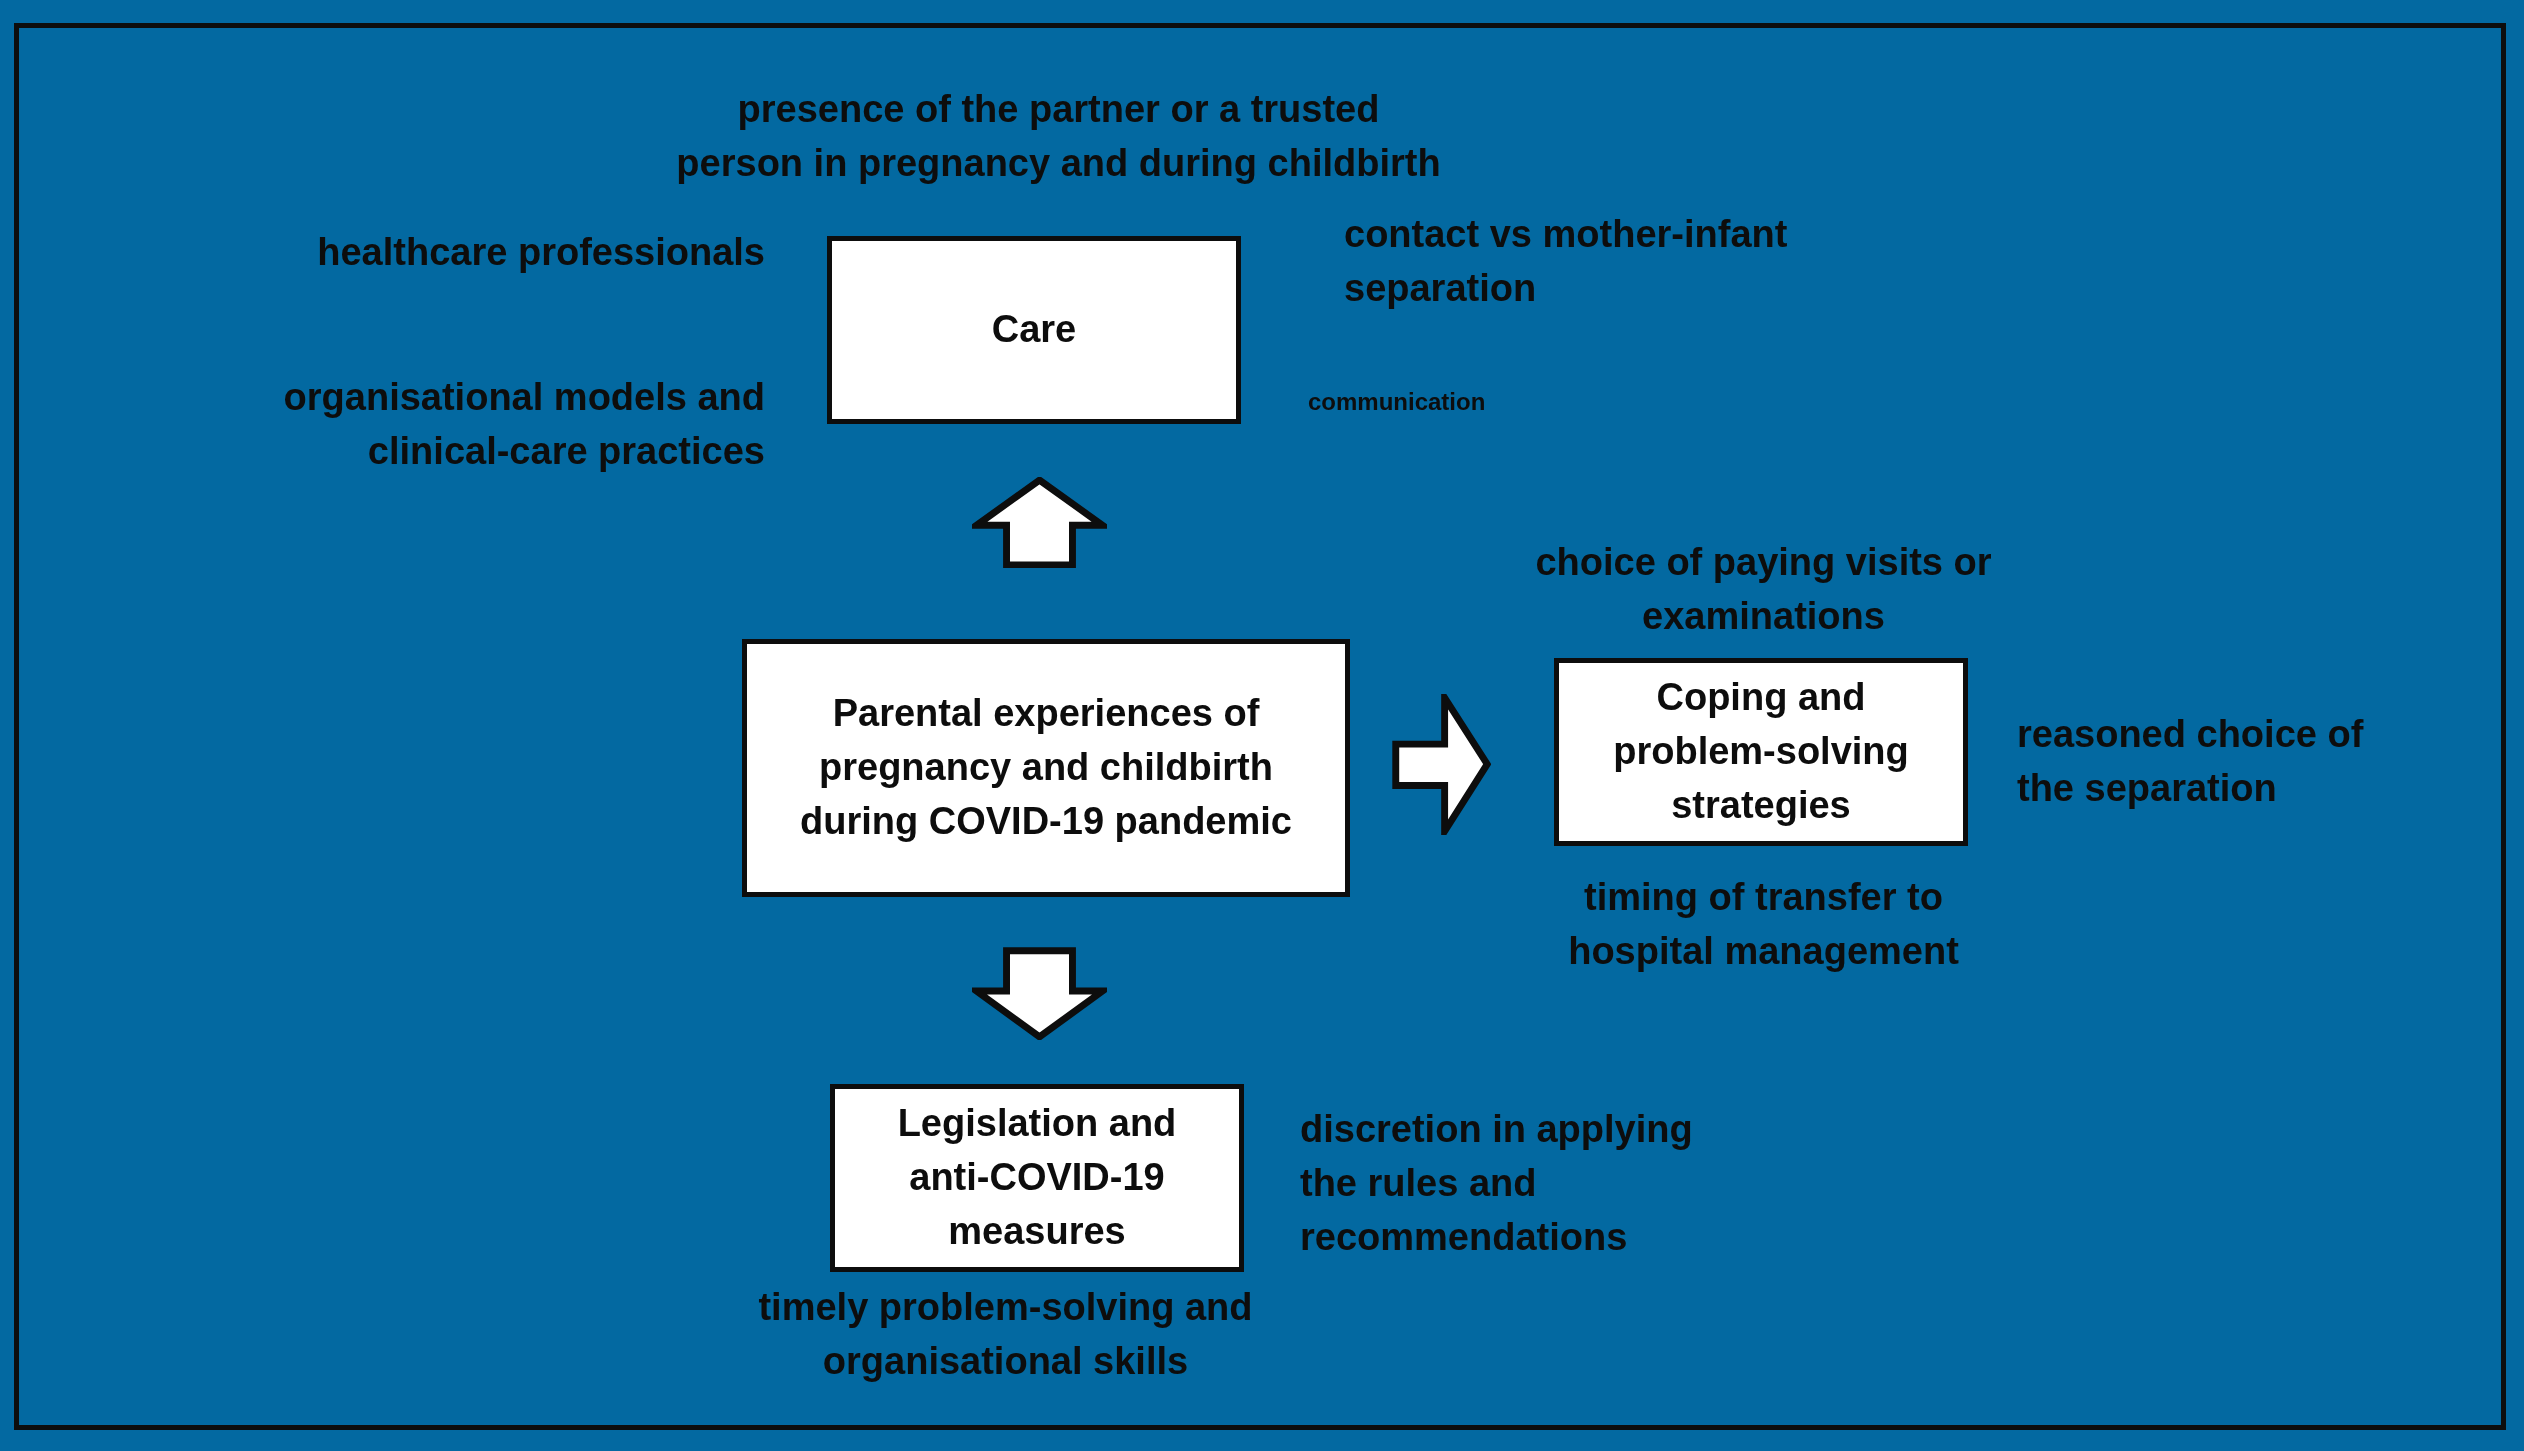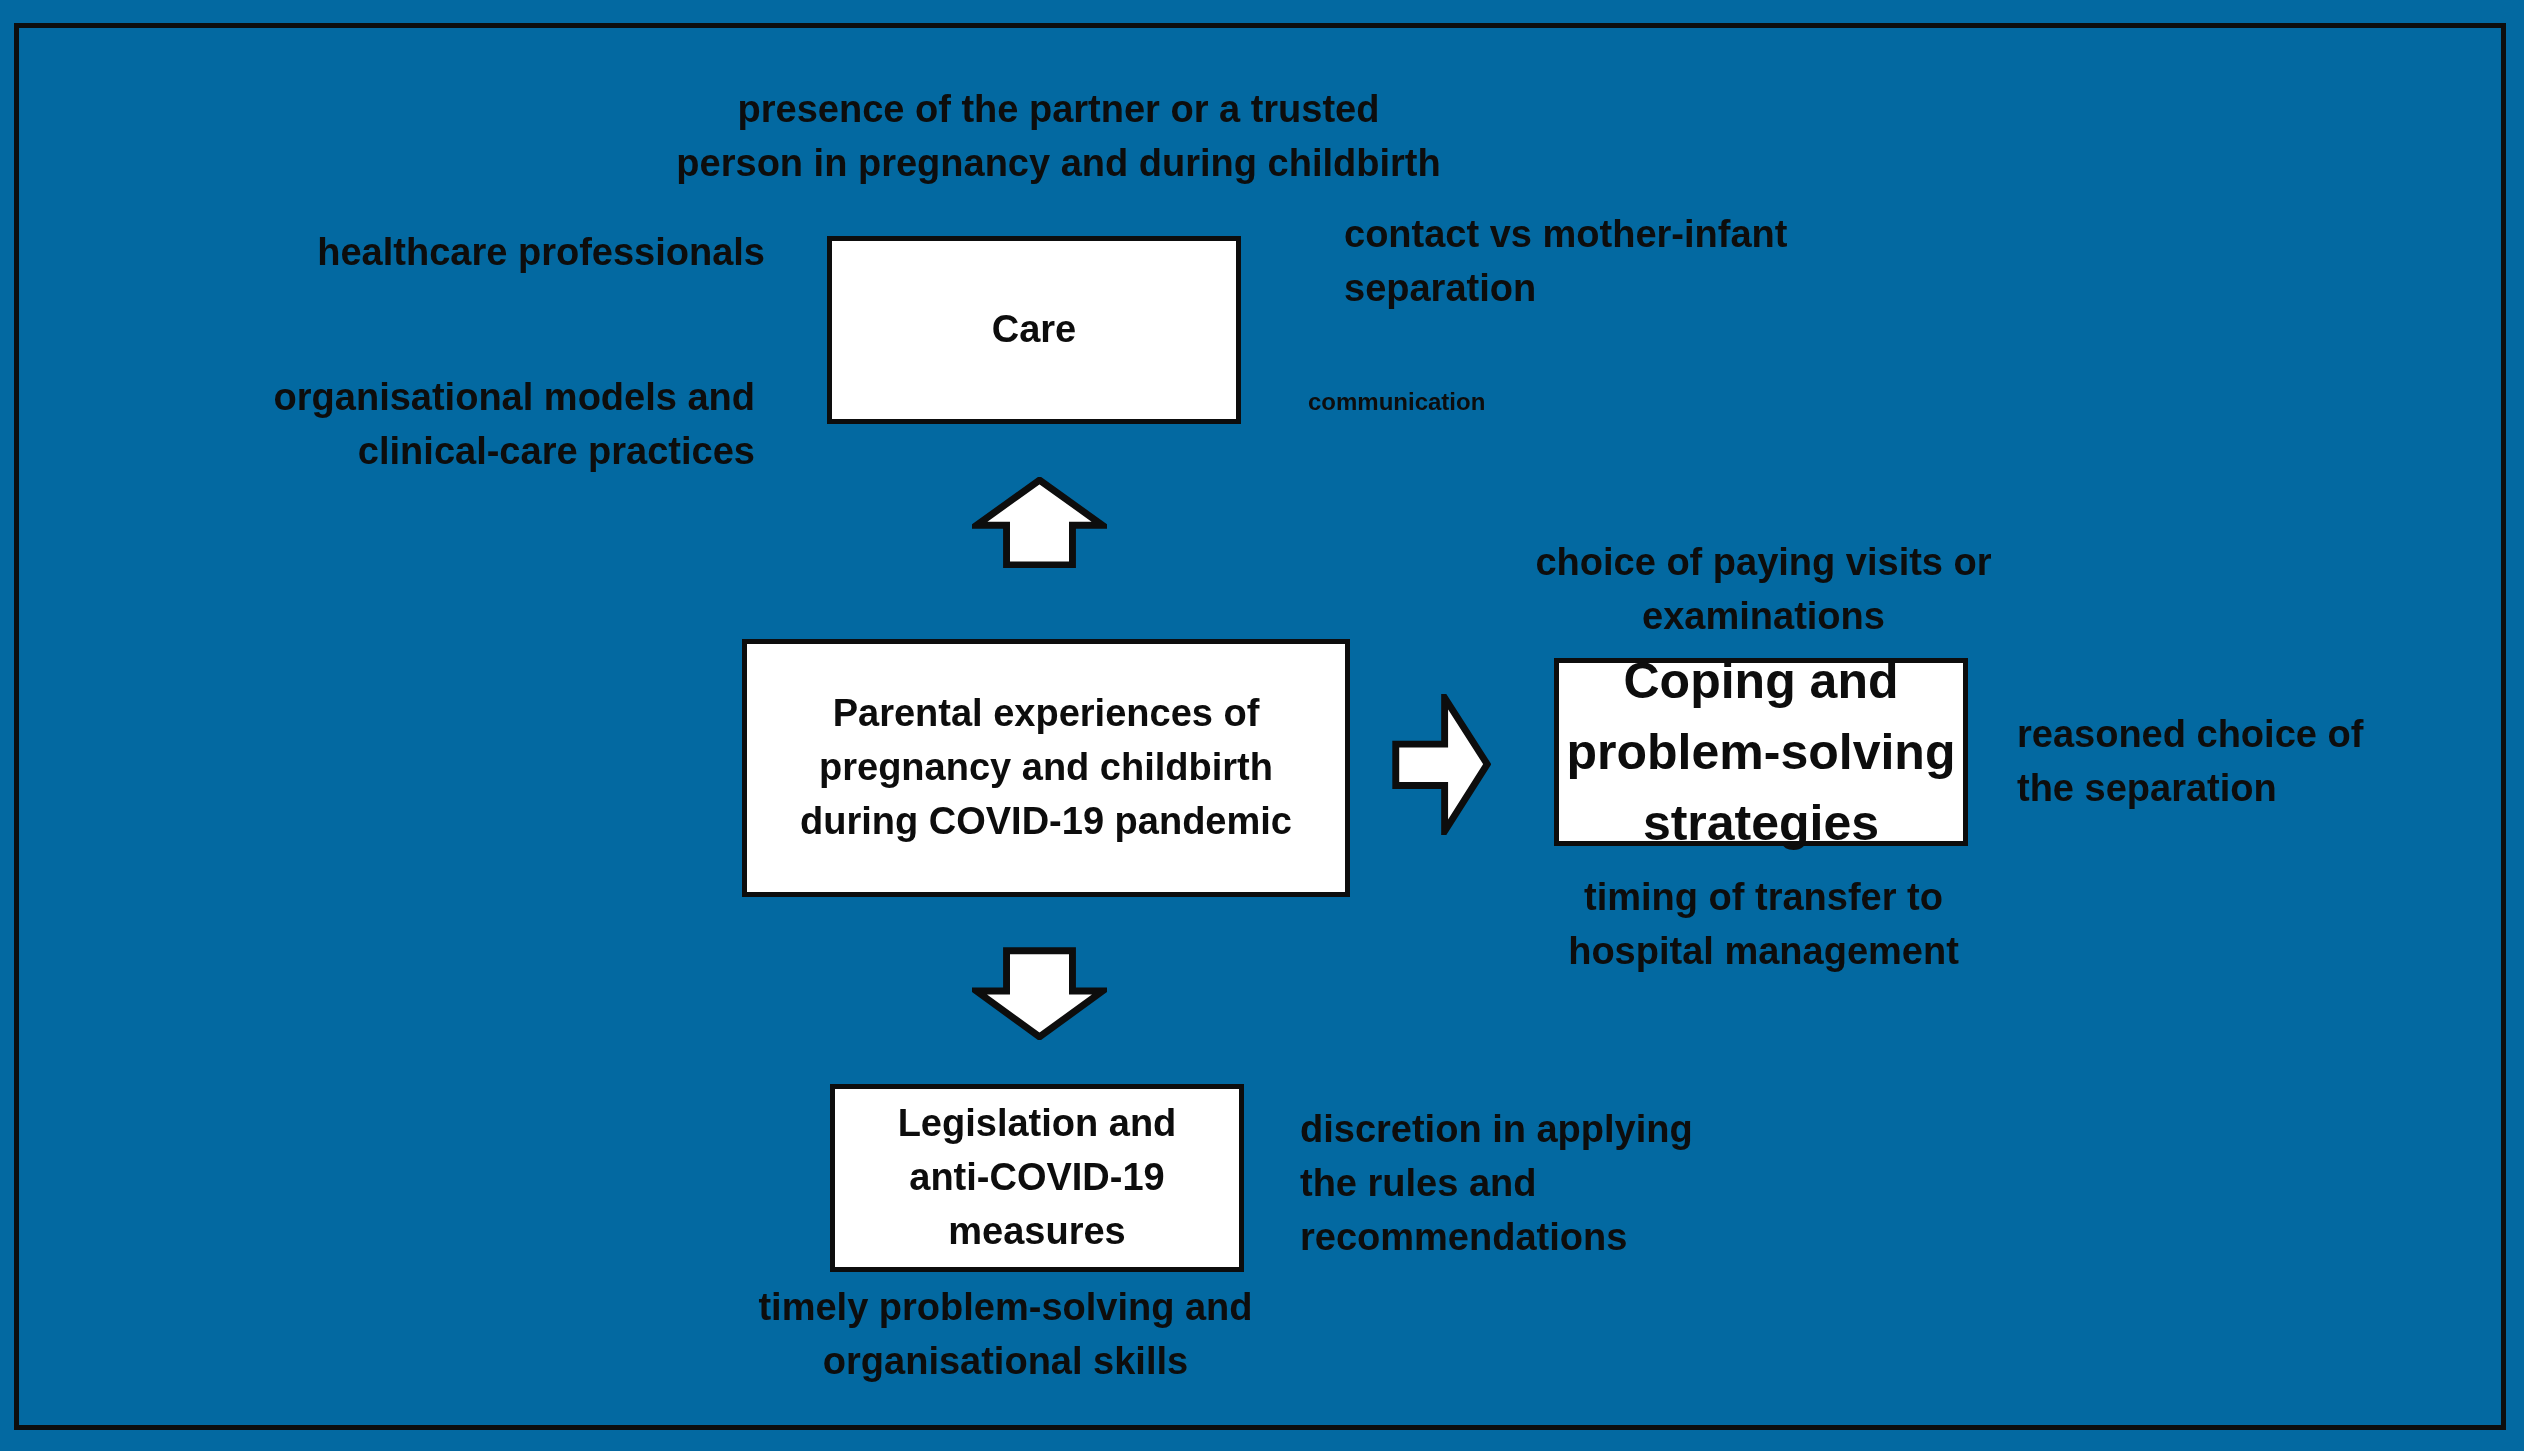--- a/index.html
+++ b/index.html
@@ -71,21 +71,21 @@
 
   <div class="annotation ann-center" style="left:601px; top:83px; width:915px; font-size:38px;">presence of the partner or a trusted
 person in pregnancy and during childbirth</div>
 
   <div class="concept-box" style="left:827px; top:236px; width:414px; height:188px;">
     <div class="box-label" style="font-size:38px;">Care</div>
   </div>
 
   <div class="annotation ann-right" style="left:135px; top:226px; width:630px; font-size:38px;">healthcare professionals</div>
 
-  <div class="annotation ann-right" style="left:125px; top:371px; width:630px; font-size:38px;">organisational models and
+  <div class="annotation ann-right" style="left:135px; top:371px; width:630px; font-size:38px;">organisational models and
 clinical-care practices</div>
 
   <div class="annotation ann-left" style="left:1344px; top:208px; width:627px; font-size:38px;">contact vs mother-infant
 separation</div>
 
   <div class="annotation ann-left" style="left:1308px; top:385px; width:627px; font-size:24px;">communication</div>
 
   <div class="arrow" style="left:972px; top:477px; width:135px; height:91px;">
     <svg viewBox="0 0 215 145" preserveAspectRatio="none" xmlns="http://www.w3.org/2000/svg">
       <polygon points="107.5,5 208,77 160,77 160,140 55,140 55,77 7,77" fill="#ffffff" stroke="#0d0d0d" stroke-width="11" stroke-linejoin="miter"></polygon>
@@ -98,21 +98,21 @@
 during COVID-19 pandemic</div>
   </div>
 
   <div class="arrow" style="left:1392px; top:694px; width:99px; height:141px;">
     <svg viewBox="0 0 158 225" preserveAspectRatio="none" xmlns="http://www.w3.org/2000/svg">
       <polygon points="6,80 84,80 84,6 152,112 84,219 84,146 6,146" fill="#ffffff" stroke="#0d0d0d" stroke-width="11" stroke-linejoin="miter"></polygon>
     </svg>
   </div>
 
   <div class="concept-box" style="left:1554px; top:658px; width:414px; height:188px;">
-    <div class="box-label" style="font-size:50px;">Coping and
+    <div class="box-label" style="font-size:38px;">Coping and
 problem-solving
 strategies</div>
   </div>
 
   <div class="annotation ann-center" style="left:1491px; top:536px; width:545px; font-size:38px;">choice of paying visits or
 examinations</div>
 
   <div class="annotation ann-left" style="left:2017px; top:708px; width:495px; font-size:38px;">reasoned choice of
 the separation</div>
 

